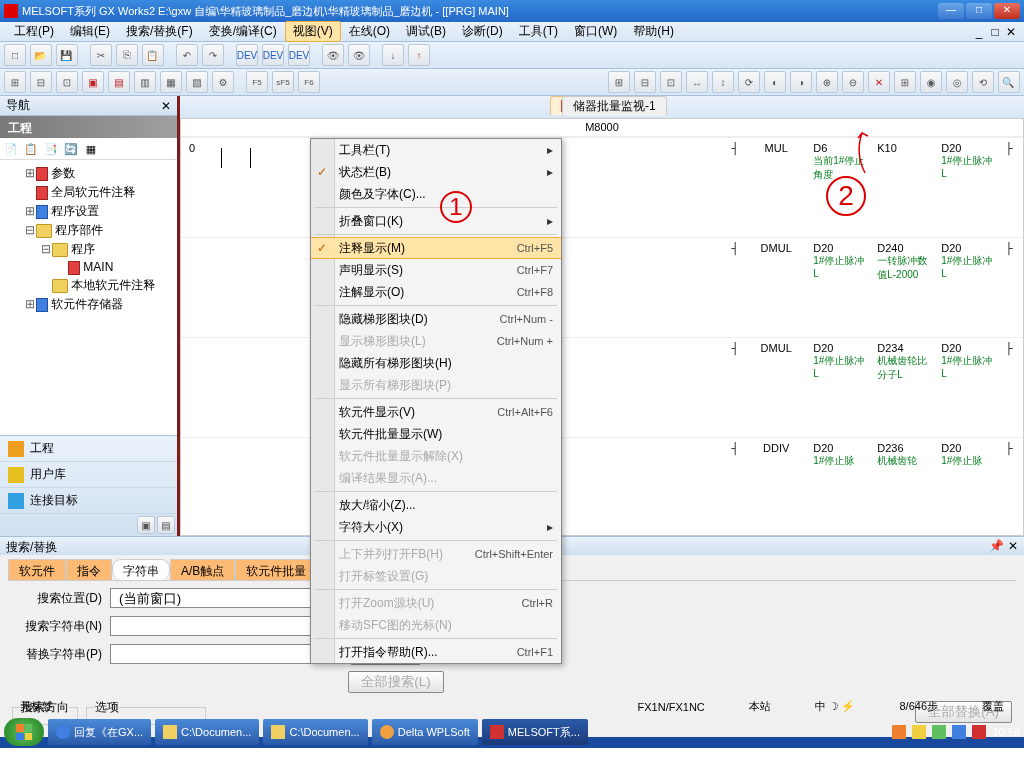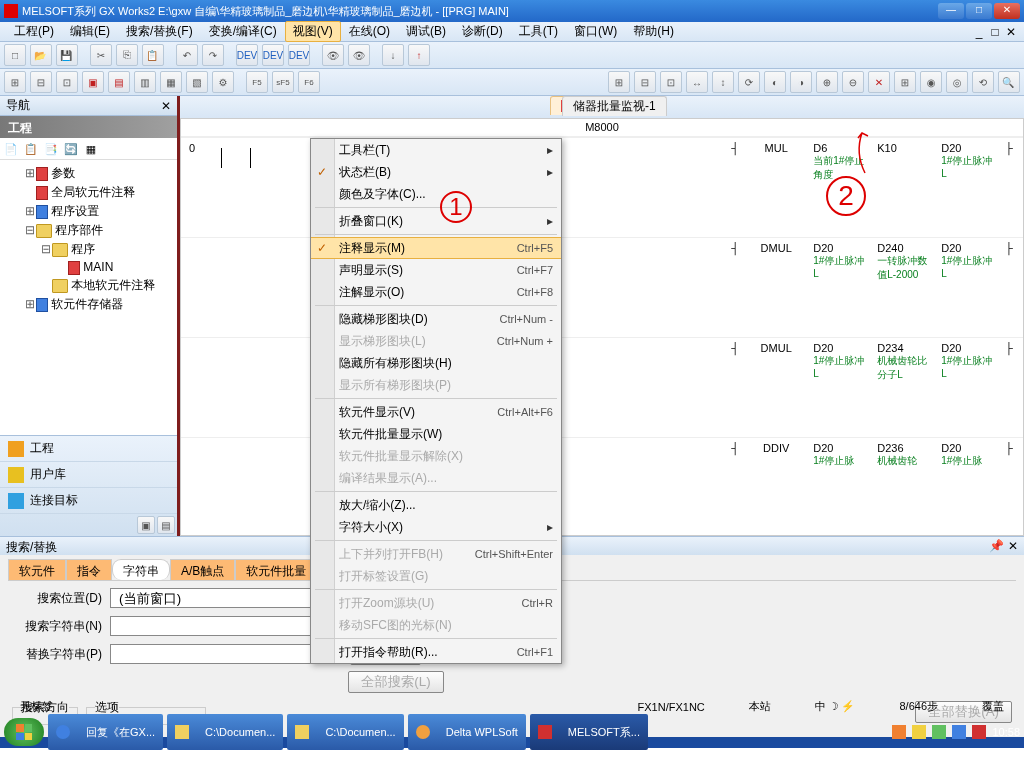--- a/index.html
+++ b/index.html
@@ -83,21 +83,21 @@
 .spfieldset { border:1px solid #ccc; padding:4px 8px; display:inline-block; }
 .statusbar { height:20px; background:linear-gradient(#eaf2fb,#d0e0f0); display:flex; align-items:center; padding:0 8px; gap:20px; font-size:11px; border-top:1px solid #a8c0dc; }
 .statusbar .cell { padding:0 12px; }
 .taskbar { height:32px; background:linear-gradient(to bottom,#3a7acc,#1a4a9c,#1a4aa0); display:flex; align-items:center; padding:0 4px; gap:4px; }
 .taskbar .start { width:40px; height:28px; background:radial-gradient(circle,#60c060,#208020); border-radius:14px; display:flex; align-items:center; justify-content:center; }
 .taskbar .start .winlogo { width:16px; height:16px; display:grid; grid-template:1fr 1fr/1fr 1fr; gap:1px; }
 .taskbar .start .winlogo span:nth-child(1){ background:#f08030; }
 .taskbar .start .winlogo span:nth-child(2){ background:#60c060; }
 .taskbar .start .winlogo span:nth-child(3){ background:#4080e0; }
 .taskbar .start .winlogo span:nth-child(4){ background:#f0d040; }
-.taskbar .tbitem { height:36px; padding:0 8px; background:linear-gradient(#4a8ad8,#2a5aa8); border-radius:2px; color:#fff; display:flex; align-items:center; gap:16px; font-size:11px; }
+.taskbar .tbitem { height:26px; padding:0 8px; background:linear-gradient(#4a8ad8,#2a5aa8); border-radius:2px; color:#fff; display:flex; align-items:center; gap:4px; font-size:11px; }
 .taskbar .tbitem.active { background:linear-gradient(#2a5aa8,#1a3a78); }
 .taskbar .tbitem .tic { width:14px; height:14px; }
 .tic.ie { background:#4080e0; border-radius:7px; }
 .tic.fld { background:#f0d060; }
 .tic.bear { background:#f0a040; border-radius:7px; }
 .tic.red { background:#d03030; }
 .taskbar .tray { margin-left:auto; color:#fff; display:flex; align-items:center; gap:6px; font-size:11px; }
 .taskbar .tray .ticon { width:14px; height:14px; }
 .spacer { flex:1; }
 </style>

